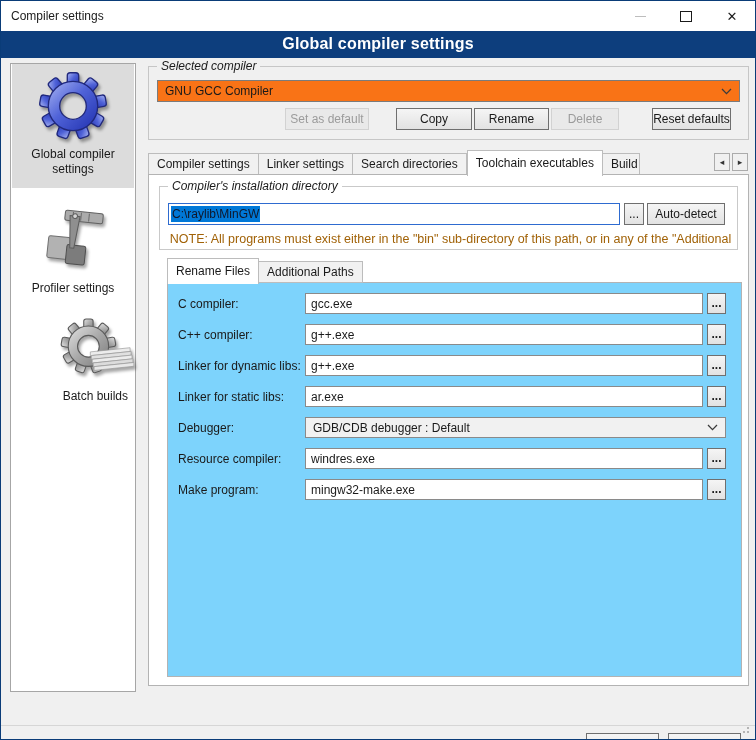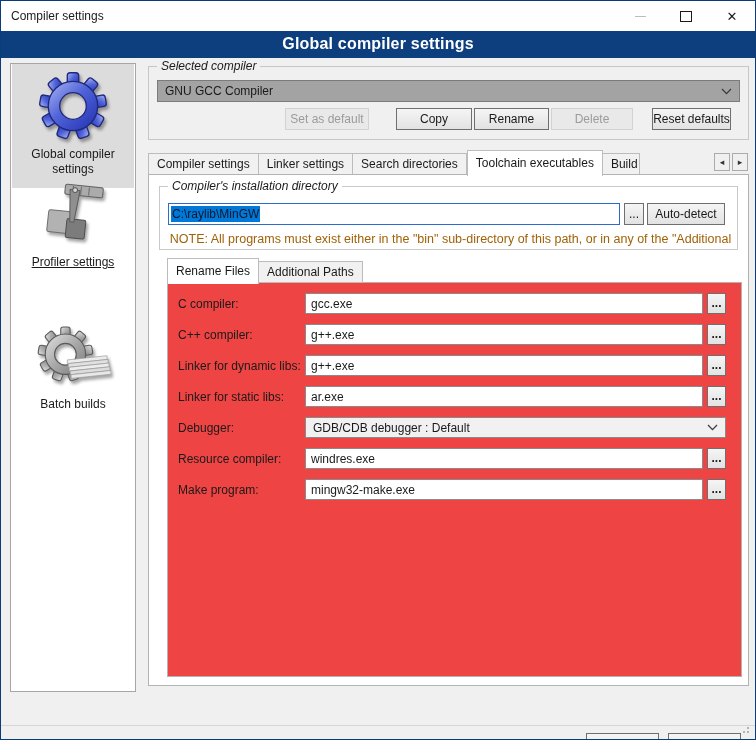--- a/index.html
+++ b/index.html
@@ -20,41 +20,41 @@
   
   .bodyarea{position:absolute;top:57px;left:0;right:0;bottom:0;}
   
   .sb{position:absolute;left:9px;top:5px;width:126px;height:629px;background:#fff;
       border:1px solid #a6a6a6;box-sizing:border-box;}
   .sb-item{position:absolute;left:1px;right:1px;text-align:center;cursor:default;}
   .sb-item.sel{background:#dcdcdc;}
   .sb-item svg{filter:drop-shadow(2px 3px 1.5px rgba(0,0,0,0.35));}
   .sb-label{font-size:12px;line-height:15px;padding:0 6px;}
   .sb-i1{top:0;height:120px;padding-top:4px;}
-  .sb-i2{top:110px;height:116px;padding-top:2px;text-decoration:underline;}
-  .sb-i3{top:256px;height:104px;padding-top:2px;}
+  .sb-i2{top:136px;height:116px;padding-top:2px;}
+  .sb-i3{top:248px;height:104px;padding-top:2px;text-align:right;}
   
   .grp{position:absolute;border:1px solid #c6c6c6;box-sizing:border-box;}
   .grp-legend{position:absolute;top:-8px;left:8px;background:#f0f0f0;padding:0 4px;font-size:12px;white-space:nowrap;font-style:italic;}
   .grp-legend.onwhite{background:#fff;}
   
   .btn{box-sizing:border-box;background:linear-gradient(#f5f5f5,#e2e2e2);border:1px solid #6f6f6f;
        font-family:inherit;font-size:12px;color:#1a1a1a;text-align:center;padding:0;cursor:default;}
   .btn.dis{background:#e9e9e9;border-color:#d2d2d2;color:#9b9b9b;}
   
   .grp1{left:147px;top:8px;width:601px;height:74px;}
   .combo{position:absolute;left:8px;right:8px;top:13px;height:22px;border:1px solid #7b7b7b;
-         background:#a3a3a3;display:flex;align-items:center;padding:0 7px;box-sizing:border-box;}
+         background:#f97316;display:flex;align-items:center;padding:0 7px;box-sizing:border-box;}
   .combo .chev{margin-left:auto;display:flex;}
   .grp1-btns{position:absolute;top:41px;left:0;right:0;height:22px;}
   .grp1-btns .btn{position:absolute;top:0;height:22px;}
   .b-setdef{left:136px;width:84px;}
   .b-copy{left:247px;width:76px;}
   .b-rename{left:325px;width:75px;}
-  .b-delete{left:402px;width:82px;}
+  .b-delete{left:402px;width:68px;}
   .b-reset{left:503px;width:79px;}
   
   .tabs{position:absolute;left:147px;right:7px;top:91px;height:26px;display:flex;align-items:flex-end;}
   .tab{height:22px;box-sizing:border-box;line-height:20px;padding:0 8px;background:#f1f1f1;
        border:1px solid #bcbcbc;border-left-width:0;white-space:nowrap;cursor:default;}
   .tab:first-child{border-left-width:1px;}
   .tab.active{height:26px;line-height:24px;background:#fff;border-bottom:none;border-left-width:1px;
               margin-bottom:-1px;position:relative;z-index:6;}
   .tab.clip{width:37px;overflow:hidden;padding-right:0;}
   .tabarrows{margin-left:auto;display:flex;gap:2px;margin-bottom:4px;}
@@ -67,21 +67,21 @@
   .grp2{left:10px;top:11px;width:579px;height:64px;border-color:#c9c9c9;}
   .path-input{position:absolute;left:8px;top:16px;width:452px;height:22px;border:1px solid #2e6bd0;
               background:#fff;box-sizing:border-box;display:flex;align-items:center;padding:0 2px;overflow:hidden;}
   .path-sel{background:#0078d7;color:#0f172a;white-space:pre;padding:1px 1px;}
   .b-browse1{position:absolute;left:464px;top:16px;width:20px;height:22px;}
   .b-autodetect{position:absolute;left:487px;top:16px;width:78px;height:22px;}
   .note{position:absolute;left:6px;top:45px;right:2px;color:#a16207;white-space:nowrap;overflow:hidden;font-size:12.5px;text-align:center;}
   
   .subtabs{position:absolute;left:18px;top:82px;height:26px;display:flex;align-items:flex-end;z-index:4;}
   .subpage{position:absolute;left:18px;top:107px;width:575px;height:395px;border:1px solid #b3b3b3;
-           background:#ef4444;box-sizing:border-box;}
+           background:#7dd3fc;box-sizing:border-box;}
   .rows{position:absolute;top:0;left:0;right:0;padding-top:10px;display:flex;flex-direction:column;gap:10px;}
   .frow{display:flex;align-items:center;height:21px;padding-left:10px;}
   .flabel{width:127px;flex:none;}
   .ffield{width:398px;height:21px;box-sizing:border-box;border:1px solid #8a8a8a;font-family:inherit;
           font-size:12px;padding:0 5px;background:#fff;color:#1a1a1a;}
   .fbrowse{width:19px;height:21px;margin-left:4px;line-height:9px;font-weight:bold;}
   .fcombo{width:421px;height:21px;box-sizing:border-box;border:1px solid #8a8a8a;background:#f1f1f1;
           display:flex;align-items:center;padding:0 7px;}
   .fcombo .chev{margin-left:auto;display:flex;}
   

